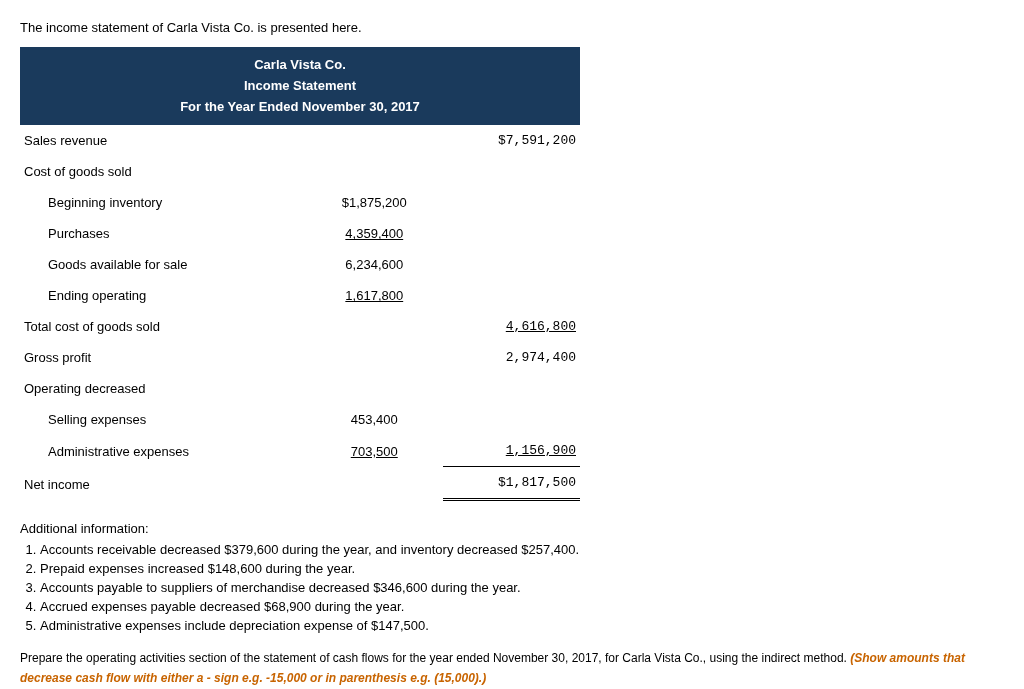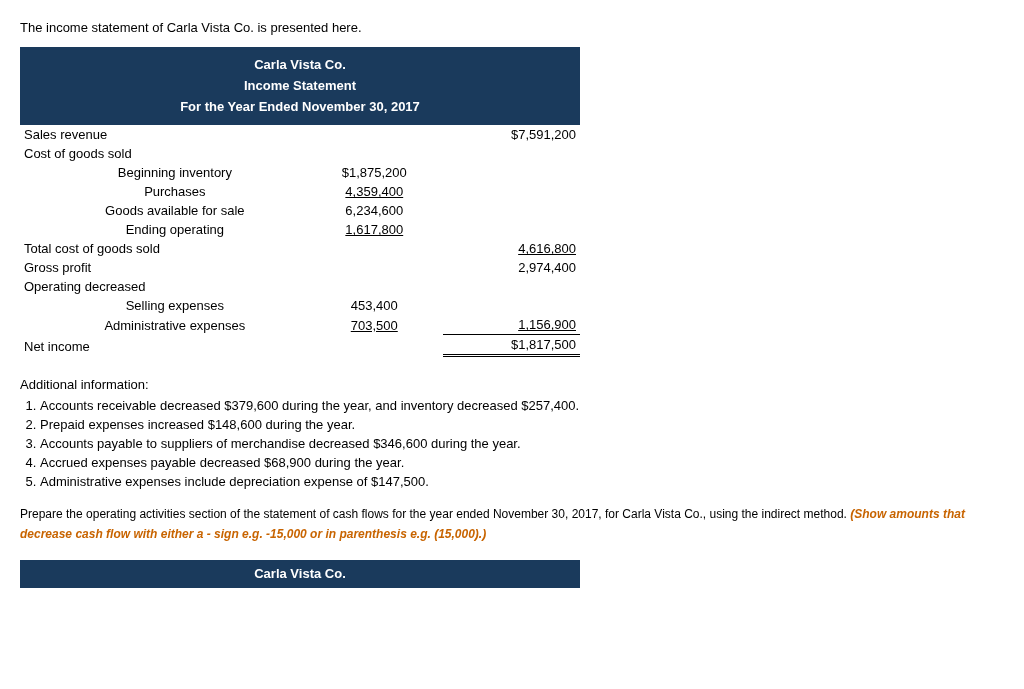--- a/index.html
+++ b/index.html
@@ -22,27 +22,27 @@
       font-size: 13px;
       line-height: 1.6;
     }
     table.income-stmt {
       width: 560px;
       border-collapse: collapse;
       margin-bottom: 20px;
       font-size: 13px;
     }
     table.income-stmt td {
-      padding: 2px 4px;
+      padding: 8px 4px;
       vertical-align: bottom;
     }
     .col-label { width: 250px; }
     .col-amt1 { width: 120px; text-align: center; }
-    .col-amt2 { width: 120px; text-align: right; }
-    .indent { padding-left: 28px !important; text-align: center; }
+    .col-amt2 { width: 120px; text-align: right; font-family: Liberation Mono, monospace; }
+    .indent { padding-left: 28px !important; }
 
     .additional-info {
       margin-top: 10px;
       margin-bottom: 16px;
     }
     .additional-info p { margin-bottom: 4px; }
     .additional-info ol {
       margin-left: 20px;
       margin-top: 6px;
     }

